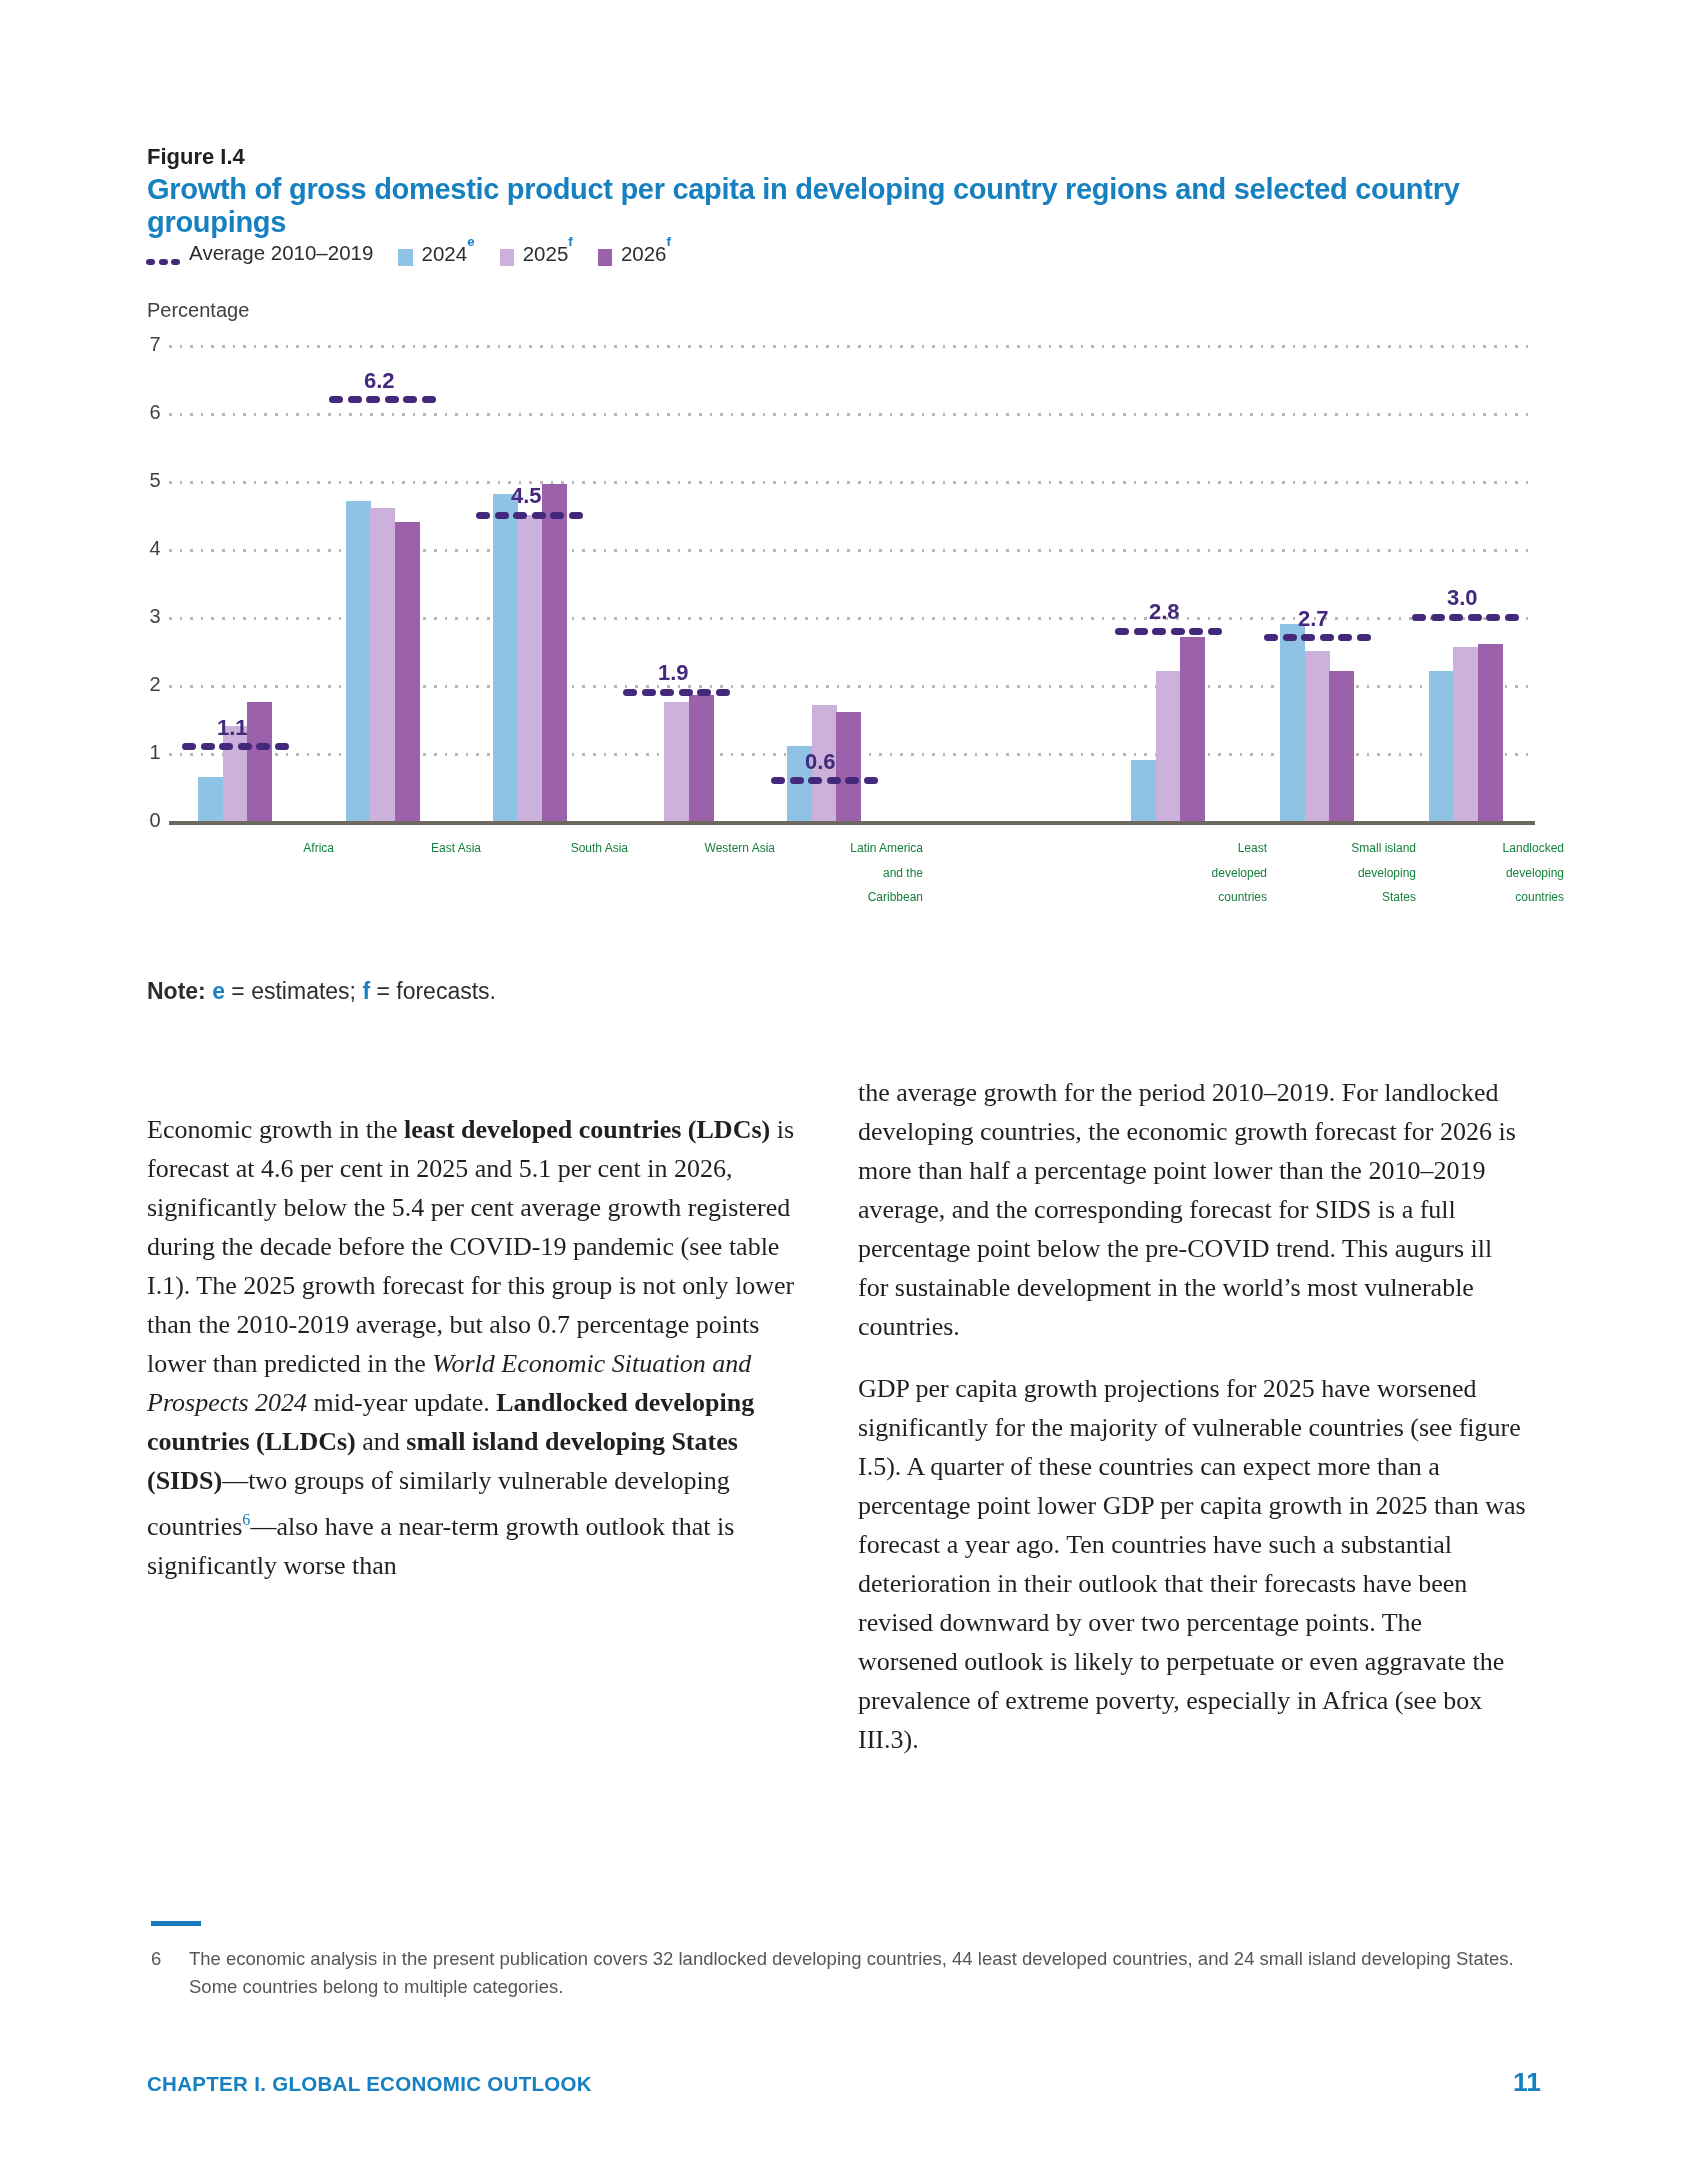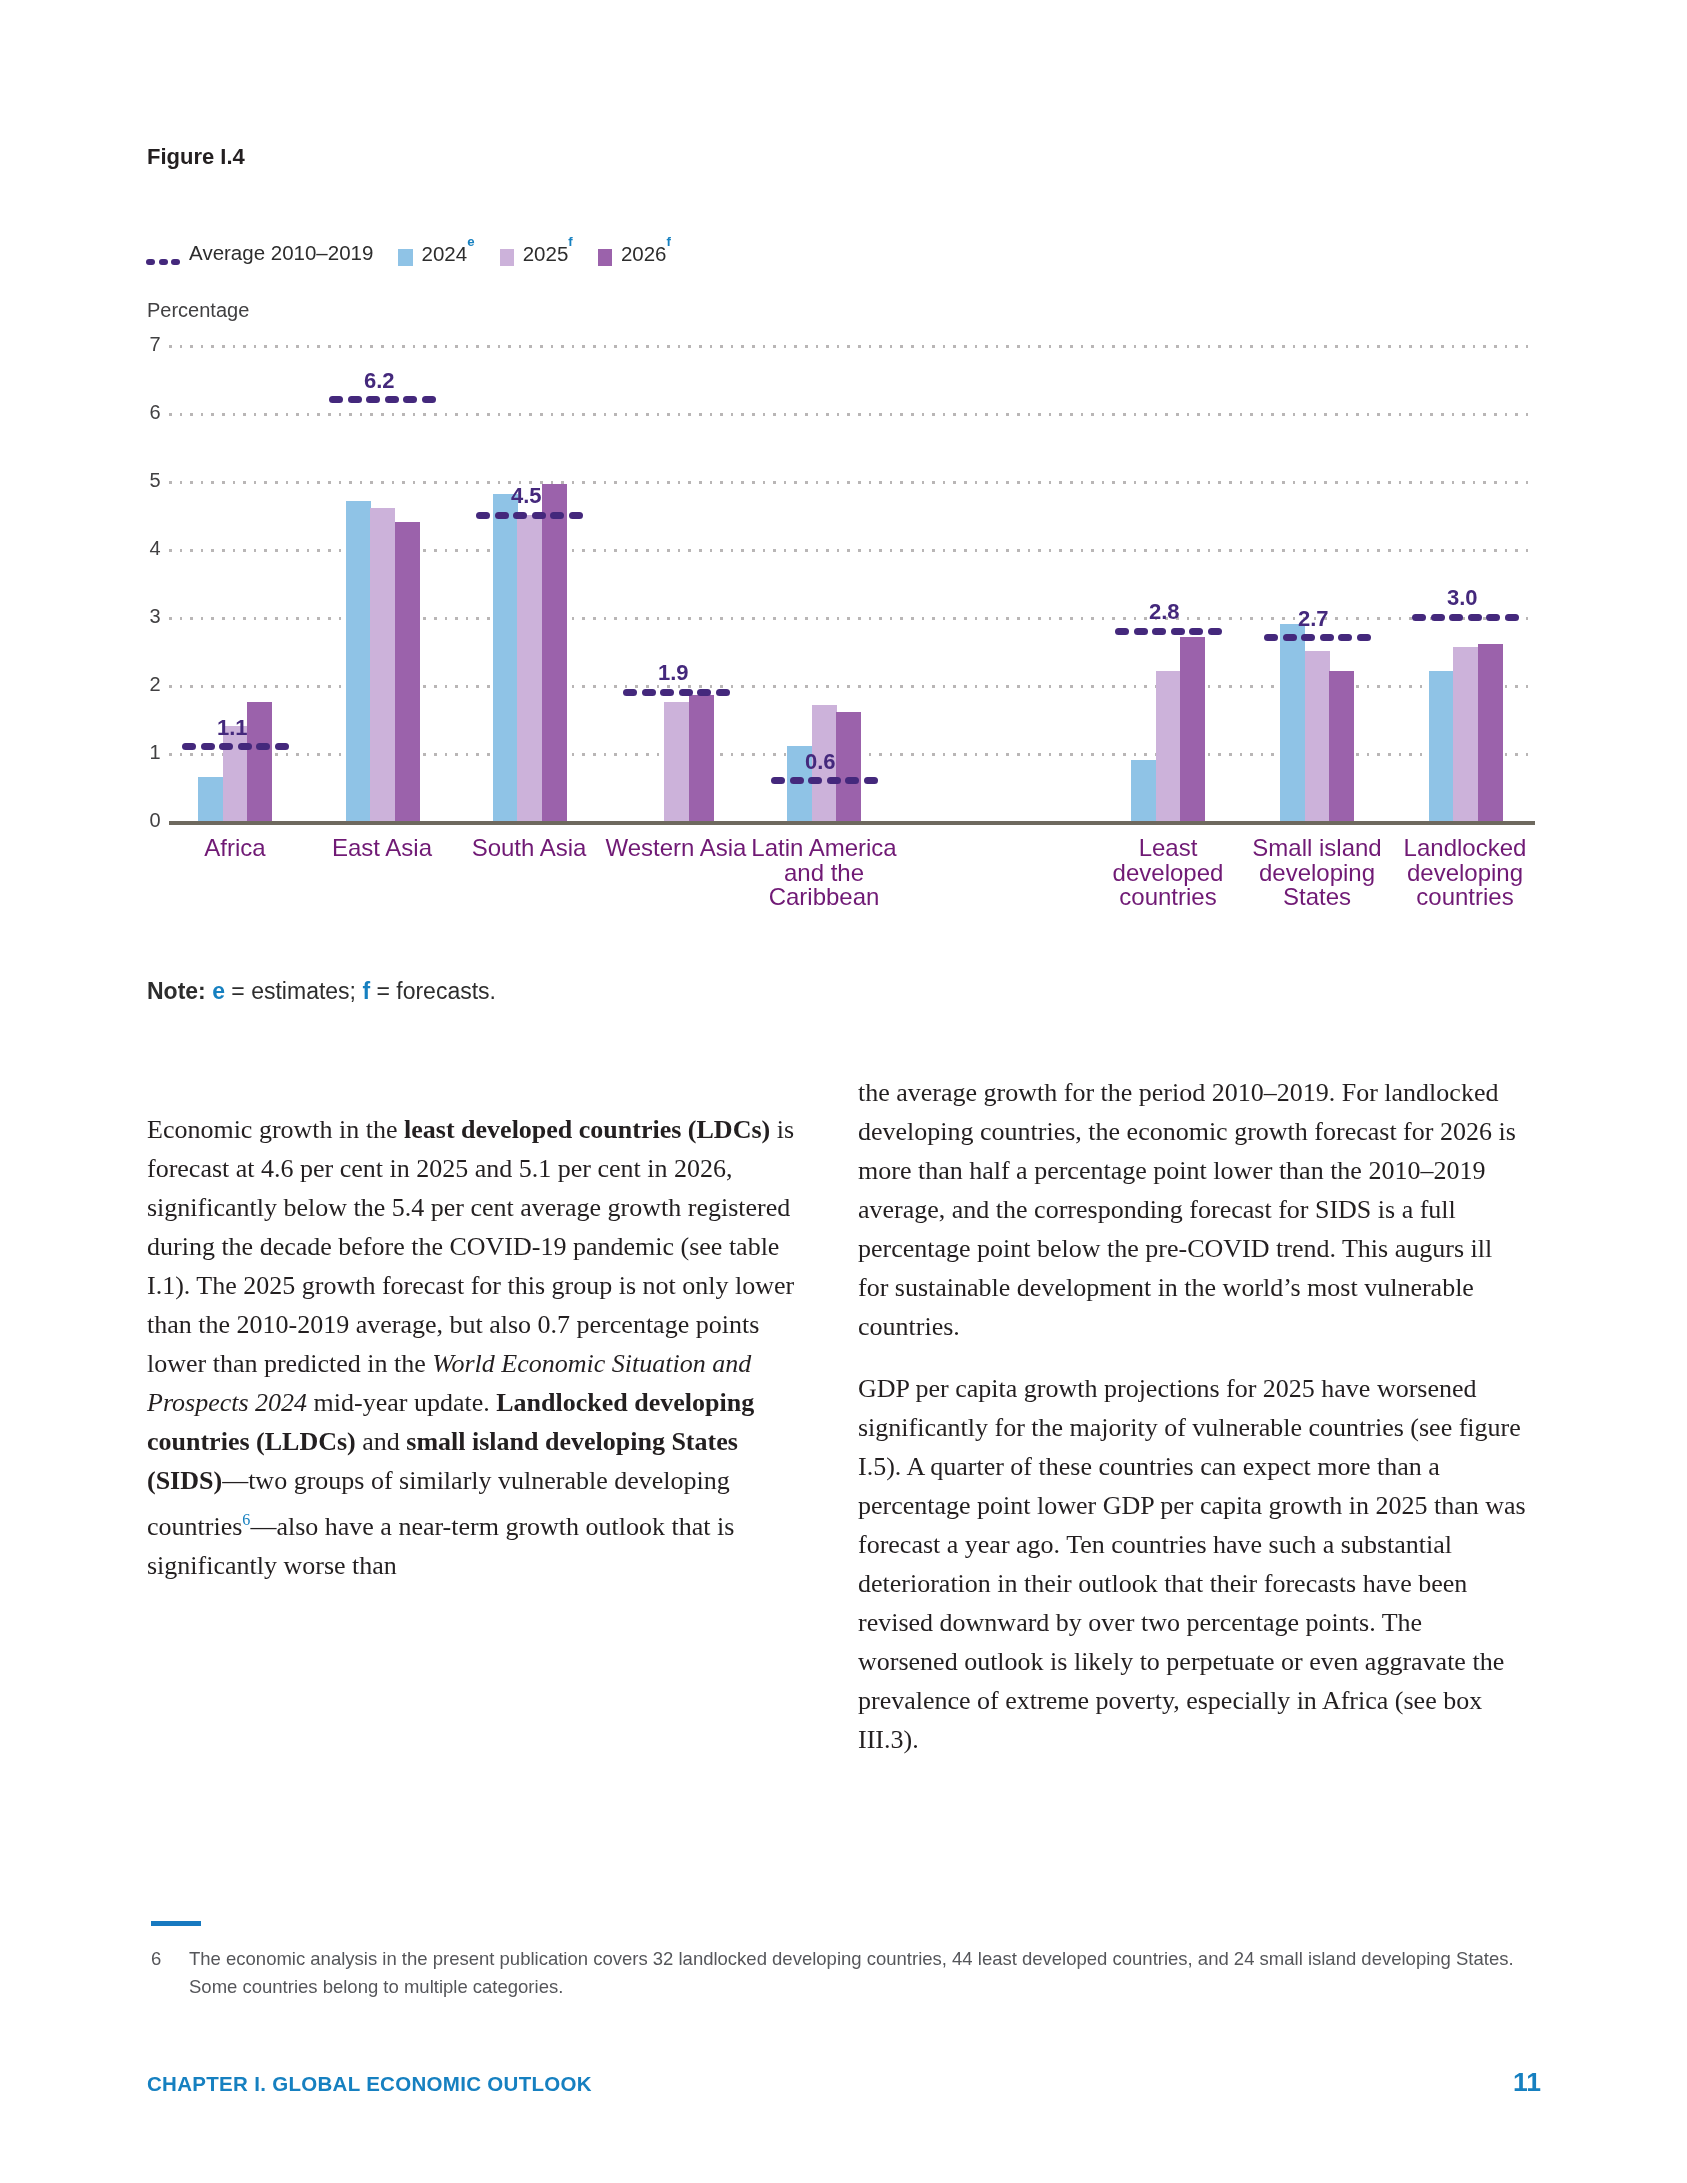--- a/index.html
+++ b/index.html
@@ -27,21 +27,21 @@
   .axis-title{left:147px;top:299px;font-size:20px;color:#414042;}
   .chart{left:147px;top:345px;width:1393px;height:569px;}
   .plot{position:absolute;left:22px;top:0;width:1366px;height:480px;}
   .gridline{position:absolute;left:0;right:0;height:2.6px;background:repeating-linear-gradient(to right,#b9b6b6 0 2.6px,transparent 2.6px 10.6px);}
   .baseline{position:absolute;left:0;right:0;top:476px;height:4px;background:#6e695f;}
   .tick-label{position:absolute;width:40px;text-align:right;font-size:20px;color:#414042;}
   .bar{position:absolute;bottom:4px;}
   .avg-line{position:absolute;display:flex;gap:4.6px;z-index:5;}
   .avg-line span{width:14px;height:7.3px;border-radius:3.6px;background:#44287c;}
   .avg-label{position:absolute;font-size:22px;font-weight:bold;color:#44287c;z-index:6;white-space:nowrap;}
-  .cat-label{position:absolute;width:198px;text-align:center;font-size:24px;line-height:24.5px;color:#701a75;}
+  .cat-label{position:absolute;width:198px;text-align:right;font-size:12px;line-height:24.5px;color:#15803d;}
 
   
   .fig-source{left:147px;top:945px;font-size:19px;color:#2d2d2d;}
   .fig-note{left:147px;top:978px;font-size:23px;color:#2d2d2d;}
 
   
   .left-col{left:147px;top:1080px;width:652px;}
   .right-col{left:858px;top:1073px;width:670px;}
   .heading{font-family:"Liberation Serif",serif;font-weight:bold;font-size:34px;line-height:44px;color:#231f20;letter-spacing:-0.3px;}
   .subheading{margin-top:28px;font-size:26px;line-height:34px;font-weight:bold;color:#1680c0;}
@@ -58,20 +58,21 @@
   
   .footer-chapter{left:147px;top:2072px;font-size:20.5px;font-weight:bold;color:#1680c0;letter-spacing:0.3px;}
   .footer-page{left:1343px;top:2067px;width:198px;text-align:right;font-size:26.5px;font-weight:bold;color:#1680c0;}
 </style>
 </head>
 <body>
 
 <div class="page">
 
   <div class="abs fig-label">Figure I.4</div>
+  <div class="abs fig-title">Growth of gross domestic product per capita in developing country regions and selected country groupings</div>
 
   <div class="abs legend" id="legend">
       <div class="legend-item">
         <div class="dash-icon">
           <span style="background: rgb(68, 40, 124);"></span>
           <span style="background: rgb(68, 40, 124);"></span>
           <span style="background: rgb(68, 40, 124);"></span>
         </div>
         <div>Average 2010–2019</div>
       </div>

